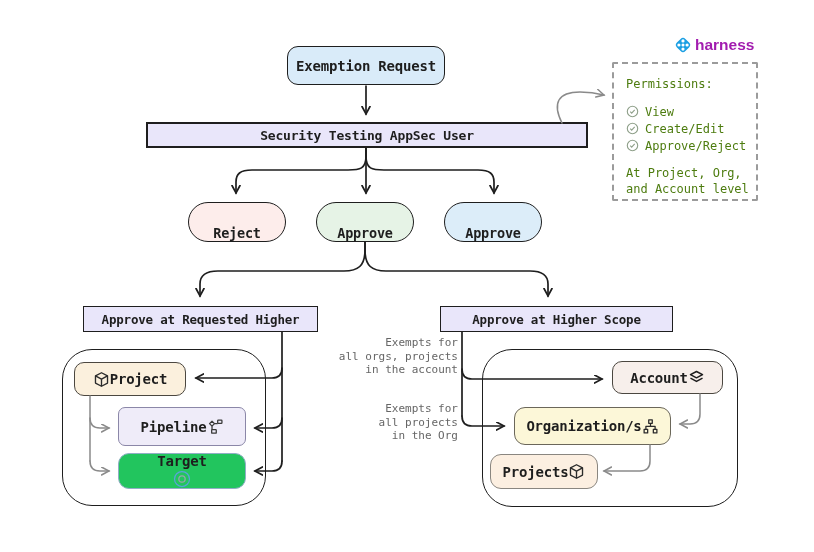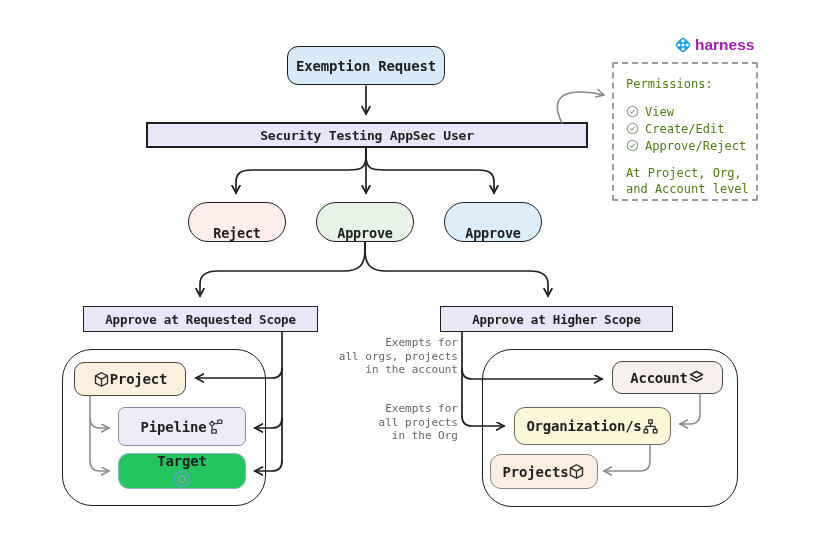--- a/index.html
+++ b/index.html
@@ -118,21 +118,21 @@
     <span>Reject</span>
   </div>
   <div class="node rounded btn approve">
     <span>Approve</span>
   </div>
   <div class="node rounded btn cancel">
     <span>Approve</span>
   </div>
 
   <div class="node scope req-scope">
-    <span>Approve at Requested Scope</span>
+    <span>Approve at Requested Higher</span>
   </div>
   <div class="node scope high-scope">
     <span>Approve at Higher Scope</span>
   </div>
 
   <div class="container left-cont"></div>
   <div class="container right-cont"></div>
 
   <div class="node leaf project">
     <svg width="17" height="17" viewBox="0 0 24 24" fill="none" stroke="#2b2b2b" stroke-width="1.9" stroke-linejoin="round">

